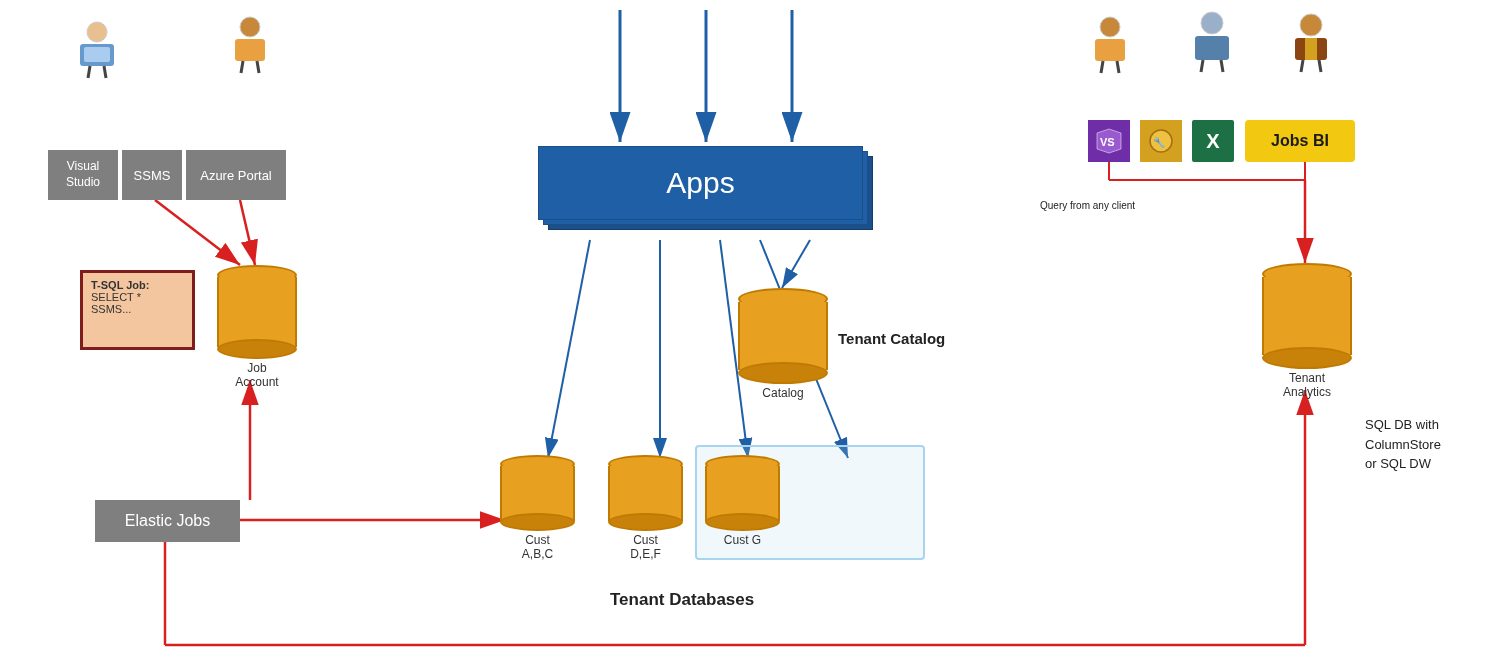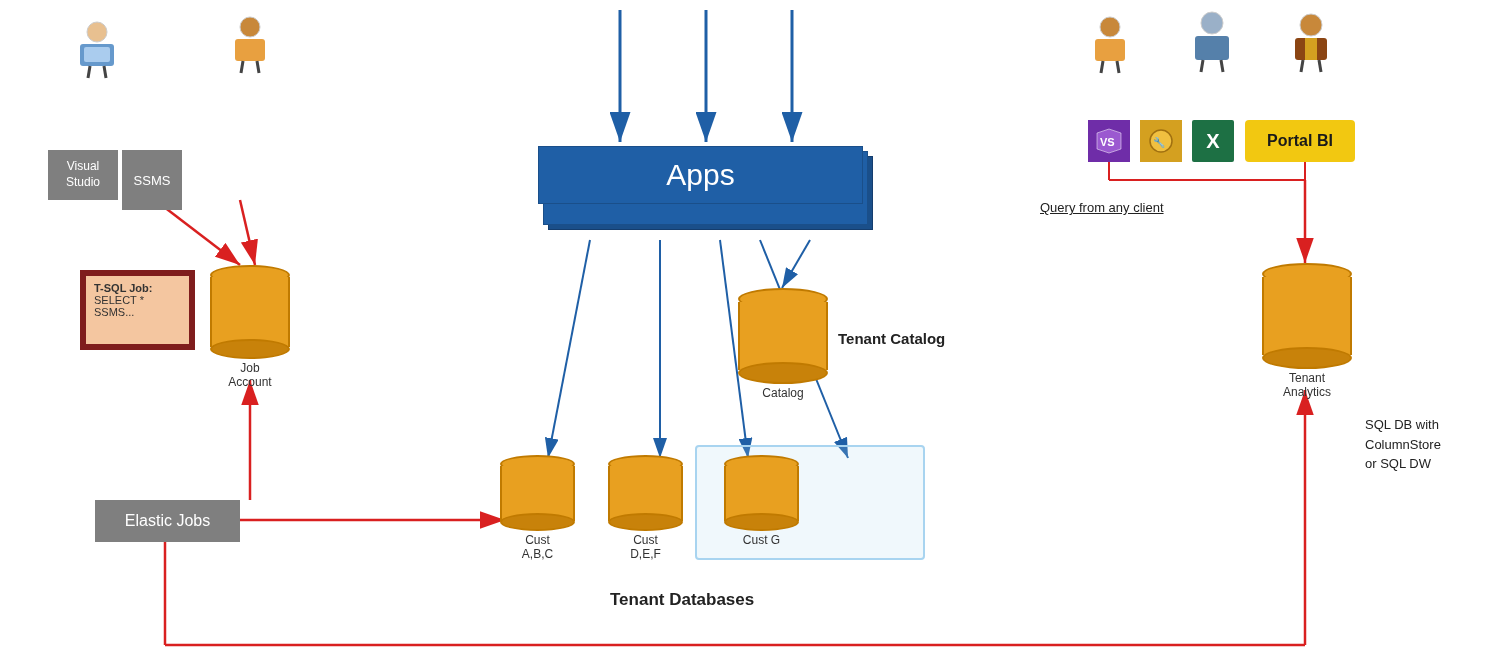--- a/index.html
+++ b/index.html
@@ -63,21 +63,21 @@
     }
     .label-bold {
       font-weight: bold;
       font-size: 15px;
     }
 
     
     .tsql-box {
       position: absolute;
       background: #f4c6a0;
-      border: 6px solid #7f1d1d;
+      border: 3px solid #7f1d1d;
       padding: 6px 8px;
       font-size: 11px;
       color: #333;
     }
     .tsql-box .tsql-title {
       font-weight: bold;
     }
 
     
     .elastic-jobs-box {
@@ -203,48 +203,51 @@
       <circle cx="25" cy="12" r="10" fill="#c8883a" stroke="#ccc" stroke-width="1"></circle>
       <rect x="10" y="24" width="30" height="22" rx="3" fill="#e8a040"></rect>
       <line x1="18" y1="46" x2="16" y2="58" stroke="#444" stroke-width="3"></line>
       <line x1="32" y1="46" x2="34" y2="58" stroke="#444" stroke-width="3"></line>
     </svg>
   </div>
 
   <div class="tool-box" style="left:48px; top:150px; width:70px; height:50px; font-size:12px; line-height:1.3;">
     <span>Visual<br>Studio</span>
   </div>
-  <div class="tool-box" style="left:122px; top:150px; width:60px; height:60px; font-size:13px;">
+  <div class="tool-box" style="left:122px; top:150px; width:60px; height:50px; font-size:13px;">
     <span>SSMS</span>
+  </div>
+  <div class="tool-box" style="left:186px; top:150px; width:100px; height:50px; font-size:13px;">
+    <span>Azure Portal</span>
   </div>
 
   <div class="tsql-box" style="left:80px; top:270px; width:115px; height:80px;">
     <span class="tsql-title">T-SQL Job:</span><br>
     <span>SELECT *</span><br>
     <span>SSMS...</span>
   </div>
 
-  <div class="cyl-wrap" style="left:210px; top:265px;">
+  <div class="cyl-wrap" style="left:217px; top:265px;">
     <div class="cyl-top" style="width:80px; height:20px;"></div>
     <div class="cyl-mid" style="width:80px; height:70px; margin-top:-8px;"></div>
     <div class="cyl-bot" style="width:80px; height:20px;"></div>
     <div class="cyl-label">Job<br>Account</div>
   </div>
 
   <div class="elastic-jobs-box" style="left:95px; top:500px; width:145px; height:42px;">
     <span>Elastic Jobs</span>
   </div>
 
   <div class="apps-stack" style="left:538px; top:146px; width:335px; height:95px;">
 
     <div style="position:absolute; left:10px; top:10px; width:325px; height:74px; background:#1a4f8a; border:1px solid #143d6e;"></div>
 
     <div style="position:absolute; left:5px; top:5px; width:325px; height:74px; background:#1f5fa6; border:1px solid #1a4f8a;"></div>
 
-    <div style="position:absolute; left:0; top:0; width:325px; height:58px; background:#1f5fa6; border:1px solid #1a4f8a; display:flex; align-items:center; justify-content:center; color:#fff; font-size:30px; font-weight:500;">
+    <div style="position:absolute; left:0; top:0; width:325px; height:74px; background:#1f5fa6; border:1px solid #1a4f8a; display:flex; align-items:center; justify-content:center; color:#fff; font-size:30px; font-weight:500;">
       <span>Apps</span>
     </div>
   </div>
 
   <div class="cyl-wrap" style="left:738px; top:288px;">
     <div class="cyl-top" style="width:90px; height:22px;"></div>
     <div class="cyl-mid" style="width:90px; height:68px; margin-top:-8px;"></div>
     <div class="cyl-bot" style="width:90px; height:22px;"></div>
     <div class="cyl-label">Catalog</div>
   </div>
@@ -260,21 +263,21 @@
     <div class="cyl-label">Cust<br>A,B,C</div>
   </div>
 
   <div class="cyl-wrap" style="left:608px; top:455px;">
     <div class="cyl-top" style="width:75px; height:18px;"></div>
     <div class="cyl-mid" style="width:75px; height:55px; margin-top:-7px;"></div>
     <div class="cyl-bot" style="width:75px; height:18px;"></div>
     <div class="cyl-label">Cust<br>D,E,F</div>
   </div>
 
-  <div class="cyl-wrap" style="left:705px; top:455px;margin-left:19px;">
+  <div class="cyl-wrap" style="left:705px; top:455px;">
     <div class="cyl-top" style="width:75px; height:18px;"></div>
     <div class="cyl-mid" style="width:75px; height:55px; margin-top:-7px;"></div>
     <div class="cyl-bot" style="width:75px; height:18px;"></div>
     <div class="cyl-label">Cust G</div>
   </div>
 
 
   <div class="label label-bold" style="left:610px; top:590px; font-size:17px;">Tenant Databases</div>
 
   <div class="person" style="left:1085px; top:15px;">
@@ -316,24 +319,24 @@
       <circle cx="14" cy="14" r="11" fill="#f0c040" stroke="#a07010" stroke-width="1.5"></circle>
       <text x="6" y="19" fill="#333" font-size="10" font-weight="bold">🔧</text>
     </svg>
   </div>
 
   <div style="position:absolute; left:1192px; top:120px; width:42px; height:42px; background:#1d7044; display:flex; align-items:center; justify-content:center; color:#fff; font-size:20px; font-weight:bold; border-radius:2px;">
     <span>X</span>
   </div>
 
   <div style="position:absolute; left:1245px; top:120px; width:110px; height:42px; background:#f2c811; display:flex; align-items:center; justify-content:center; font-size:16px; font-weight:bold; color:#1a1a1a; border-radius:4px;">
-    <span>Portal BI</span>
-  </div>
-
-  <div class="label" style="left:1040px; top:200px; font-size:13px;text-decoration:underline;">Query from any client</div>
+    <span>Jobs BI</span>
+  </div>
+
+  <div class="label" style="left:1040px; top:200px; font-size:10px;">Query from any client</div>
 
   <div class="cyl-wrap" style="left:1262px; top:263px;">
     <div class="cyl-top" style="width:90px; height:22px;"></div>
     <div class="cyl-mid" style="width:90px; height:78px; margin-top:-8px;"></div>
     <div class="cyl-bot" style="width:90px; height:22px;"></div>
     <div class="cyl-label">Tenant<br>Analytics</div>
   </div>
 
   <div class="label" style="left:1365px; top:415px; font-size:13px; line-height:1.5;">SQL DB with<br>ColumnStore<br>or SQL DW</div>
 

